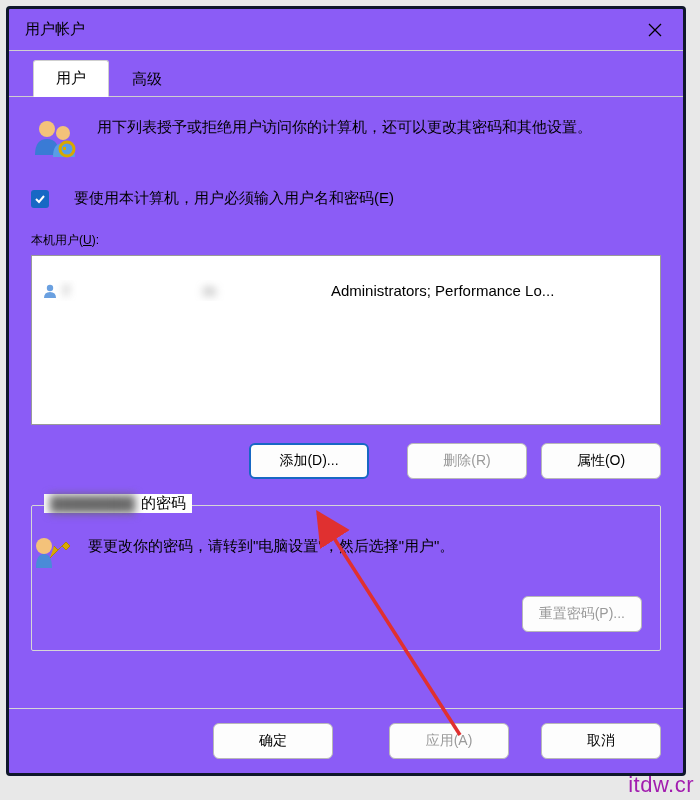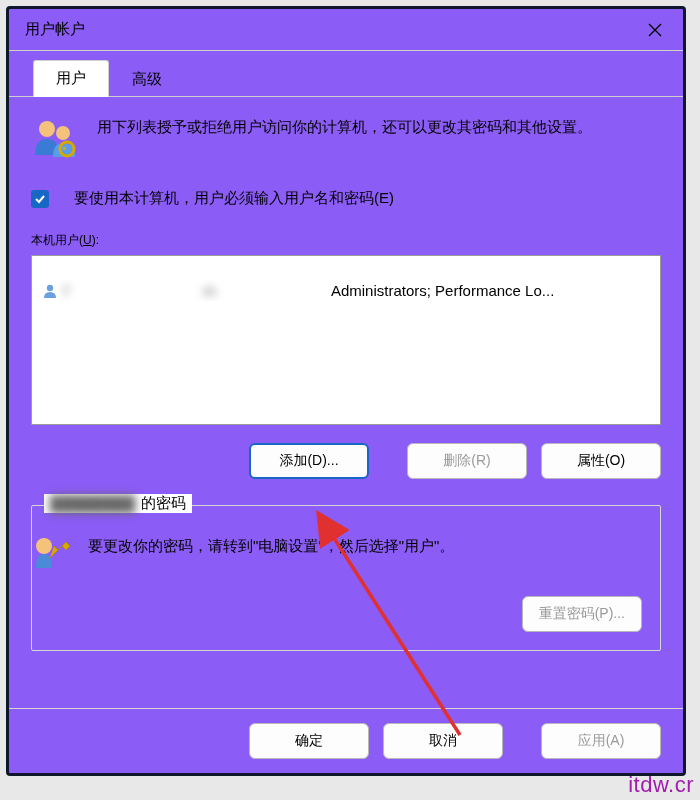--- a/index.html
+++ b/index.html
@@ -61,21 +61,21 @@
   .btn.highlight { border:2px solid #1768c4; padding:7px 15px; }
   .btn.disabled { color:#9a9a9a; cursor:default;margin-left:24px; }
   .pwd-section { border:1px solid #d6d6d6; border-radius:2px; margin-top:26px; padding:28px 18px 18px 0; position:relative; }
   .pwd-legend { position:absolute; top:-12px; left:12px; background:#fff; padding:0 6px; font-size:15px; display:flex; align-items:center; gap:6px; }
   .pwd-row { display:flex; gap:16px; align-items:flex-start; }
   .key-icon { width:40px; height:40px; flex:0 0 40px; }
   .pwd-text { font-size:15px; line-height:1.6; }
   .pwd-btn-row { display:flex; justify-content:flex-end; margin-top:22px; }
   .footer {
     border-top:1px solid #d6d6d6; padding:14px 22px; display:flex;
-    justify-content:flex-end; gap:14px;
+    justify-content:flex-end; gap:32px;
   }
   .arrow {
     position:absolute; pointer-events:none;
     left:310px; top:505px;
   }
   .watermark {
     position:absolute; right:6px; bottom:2px; font-size:22px; color:#a21caf;
     font-family: Arial, sans-serif; letter-spacing:0.5px;
   }
 </style>
@@ -167,22 +167,22 @@
         <div class="btn disabled">
           <span>重置密码(P)...</span>
         </div>
       </div>
     </div>
 
   </div>
 
   <div class="footer">
     <div class="btn"><span>确定</span></div>
+    <div class="btn disabled"><span>应用(A)</span></div>
     <div class="btn"><span>取消</span></div>
-    <div class="btn disabled"><span>应用(A)</span></div>
   </div>
 
 </div>
 
 <svg class="arrow" width="200" height="240" viewBox="0 0 200 240">
   <defs>
     <marker id="ah" markerWidth="12" markerHeight="12" refX="9" refY="5" orient="auto">
       <path d="M0 0 L10 5 L0 10 Z" fill="#e03030"></path>
     </marker>
   </defs>

